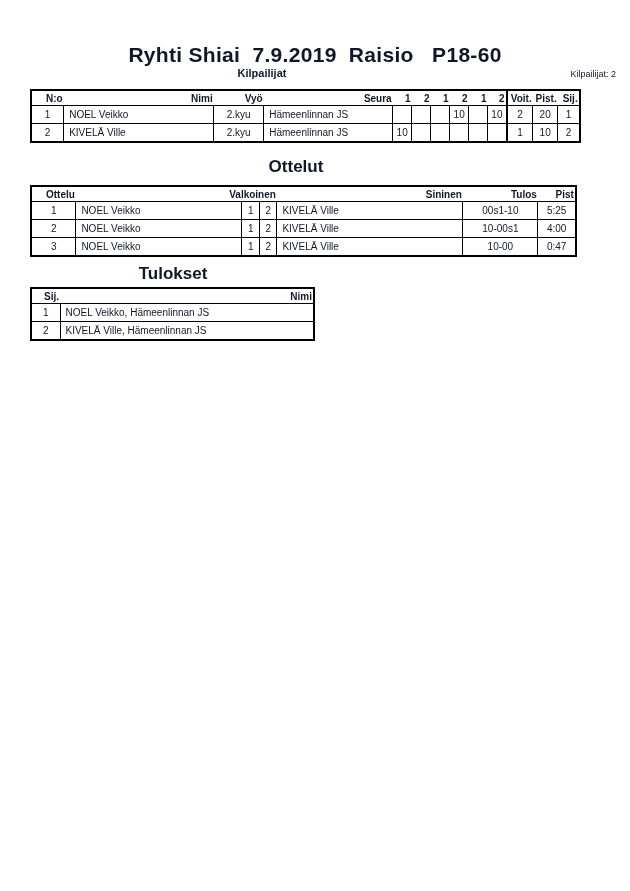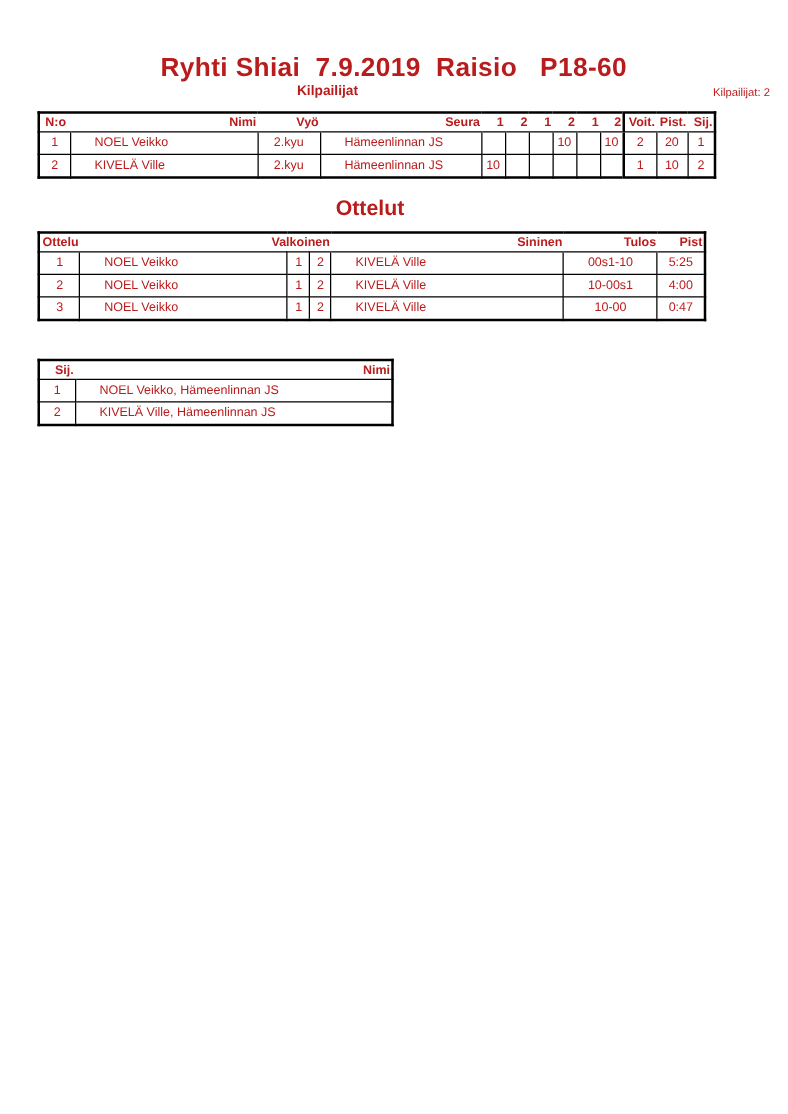--- a/index.html
+++ b/index.html
@@ -1,18 +1,18 @@
 <!DOCTYPE html>
 <html><head>
 <meta charset="utf-8">
 <style>
   html, body { margin:0; padding:0; background:#ffffff; }
   .page {
     position:relative; width:630px; height:891px; background:#ffffff;
-    font-family:"Liberation Sans", sans-serif; color:#b91c1c;
+    font-family:"Liberation Sans", sans-serif; color:#0f172a;
     overflow:hidden;
   }
   .title {
     position:absolute; top:43px; left:0; width:630px; text-align:center;
     font-size:21px; font-weight:bold; white-space:pre; letter-spacing:0.3px;
   }
   .subtitle {
     position:absolute; top:67px; left:0; width:524px; text-align:center;
     font-size:11px; font-weight:bold;
   }
@@ -32,22 +32,22 @@
   .tbl th {
     border:none; border-bottom:1px solid #000;
     font-size:10px; font-weight:bold; height:14px; padding:0 1px;
     white-space:nowrap; overflow:visible; text-align:right;
   }
   .tbl td {
     border:1px solid #000;
     font-size:10px; height:17px; padding:0 2px;
     white-space:nowrap; overflow:hidden; text-align:center;
   }
-  .tbl .l  { text-align:left; padding-left:19px; }
-  .tbl th.hl { text-align:center; padding-left:2px; }
+  .tbl .l  { text-align:left; padding-left:5px; }
+  .tbl th.hl { text-align:right; padding-left:14px; }
   .tbl .thl { border-left:2px solid #000 !important; }
 
   #tbl-kilpailijat { left:30px; top:89px; }
   #tbl-ottelut     { left:30px; top:185px; }
   #tbl-tulokset    { left:30px; top:287px; }
 </style>
 </head>
 <body>
 
 <div class="page">
@@ -168,20 +168,21 @@
         <td class="l">NOEL Veikko</td>
         <td>1</td>
         <td>2</td>
         <td class="l">KIVELÄ Ville</td>
         <td>10-00</td>
         <td>0:47</td>
       </tr>
     </tbody>
   </table>
 
+  <div class="section-title tulokset">Tulokset</div>
 
   <table class="tbl" id="tbl-tulokset">
     <colgroup>
       <col style="width:29px">
         <col style="width:254px">
     </colgroup>
     <thead>
       <tr>
         <th>Sij.</th>
         <th>Nimi</th>

